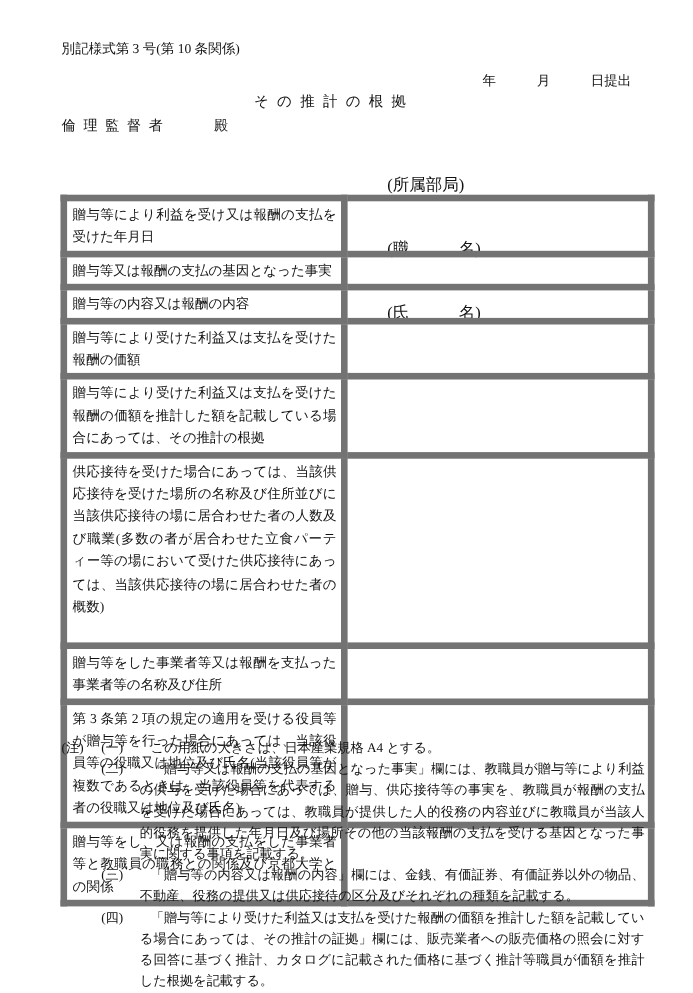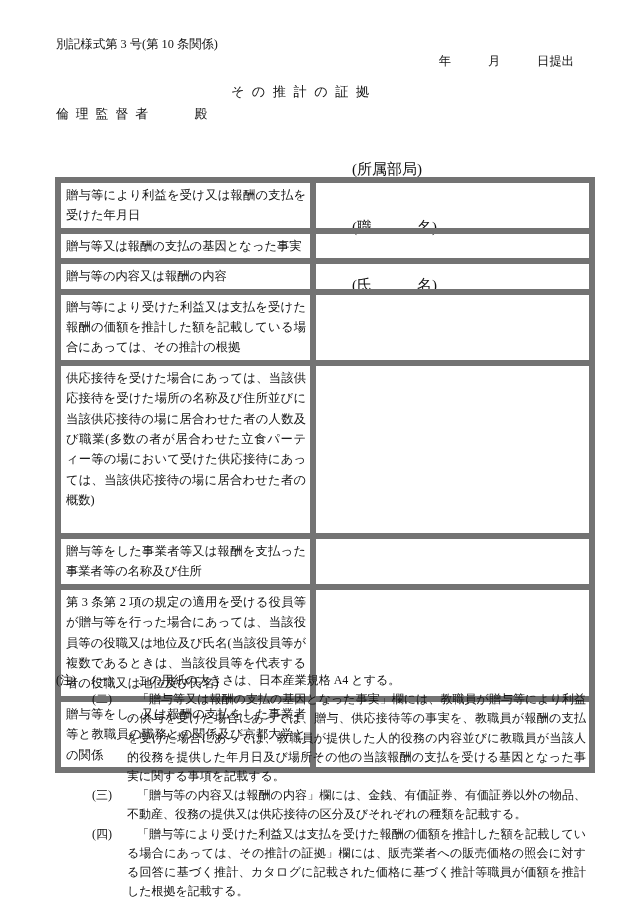--- a/index.html
+++ b/index.html
@@ -29,21 +29,21 @@
     position: absolute;
     left: 56px;
     top: 35px;
     font-size: 12.3px;
     line-height: 18px;
     white-space: pre;
   }
   .submit-date {
     position: absolute;
     left: 0;
-    top: 52px;
+    top: 64px;
     width: 574px;
     text-align: right;
     font-size: 12.3px;
     line-height: 18px;
     white-space: pre;
   }
   .doc-title {
     position: absolute;
     left: 0;
     top: 82px;
@@ -135,21 +135,21 @@
 </style>
 </head>
 <body>
 
 <div class="page">
 
   <div class="form-no">別記様式第 3 号(第 10 条関係)</div>
 
   <div class="submit-date">年　　　月　　　日提出</div>
 
-  <div class="doc-title">その推計の証拠</div>
+  <div class="doc-title">その推計の根拠</div>
 
   <div class="addressee">倫理監督者　　殿</div>
 
   <div class="affil-block">
     <div>(所属部局)</div>
     <div>(職　　　名)</div>
     <div>(氏　　　名)</div>
   </div>
 
   <table class="form-table">
@@ -166,20 +166,26 @@
           </td>
           <td class="value"></td>
         </tr>
         <tr>
           <td class="label" style="height: 20.4px;">
             <span class="lbl-txt">贈与等の内容又は報酬の内容</span>
           </td>
           <td class="value"></td>
         </tr>
         <tr>
+          <td class="label" style="height: 40.8px;">
+            <span class="lbl-txt">贈与等により受けた利益又は支払を受けた報酬の価額</span>
+          </td>
+          <td class="value"></td>
+        </tr>
+        <tr>
           <td class="label" style="height: 61.2px;">
             <span class="lbl-txt">贈与等により受けた利益又は支払を受けた報酬の価額を推計した額を記載している場合にあっては、その推計の根拠</span>
           </td>
           <td class="value"></td>
         </tr>
         <tr>
           <td class="label" style="height: 163.2px;">
             <span class="lbl-txt">供応接待を受けた場合にあっては、当該供応接待を受けた場所の名称及び住所並びに当該供応接待の場に居合わせた者の人数及び職業(多数の者が居合わせた立食パーティー等の場において受けた供応接待にあっては、当該供応接待の場に居合わせた者の概数)</span>
           </td>
           <td class="value"></td>

